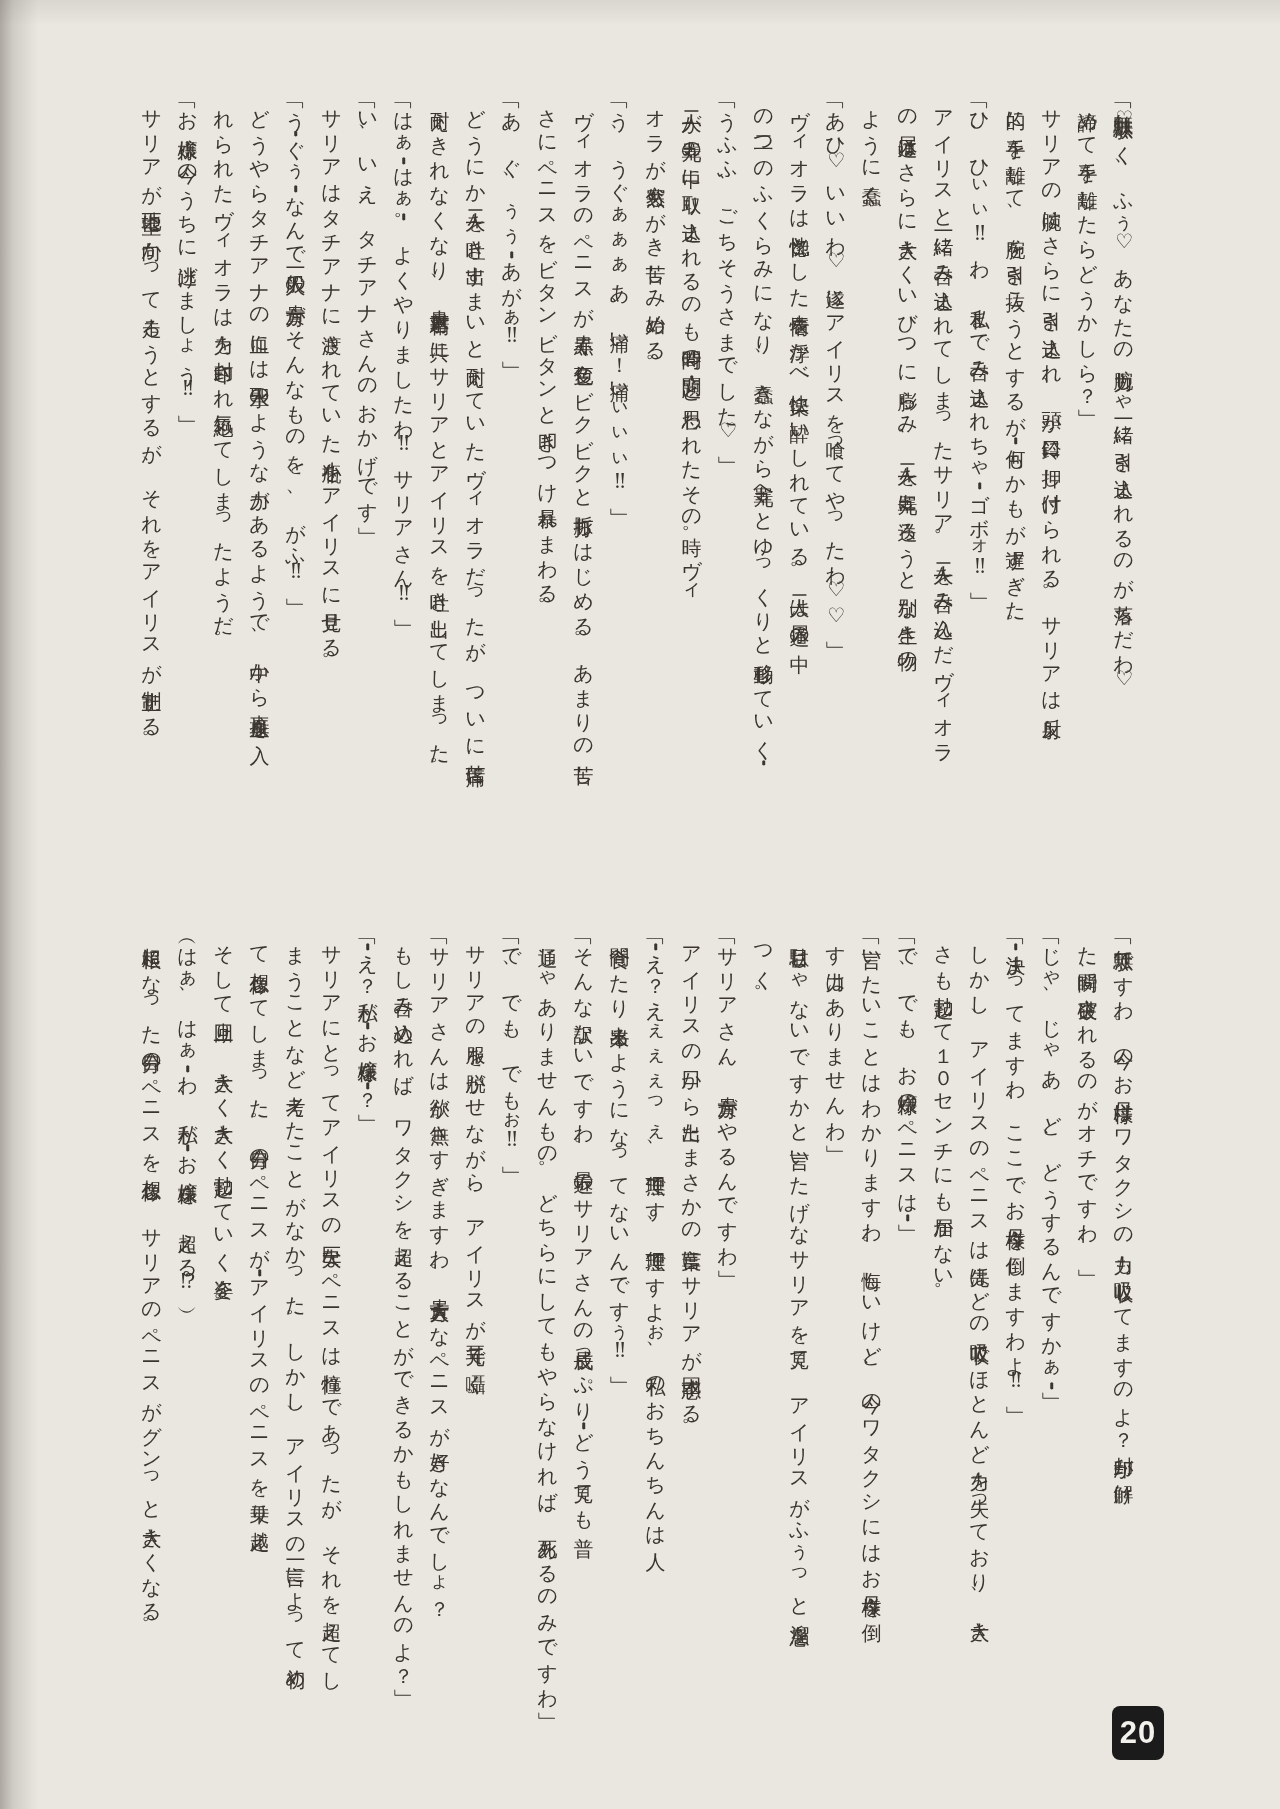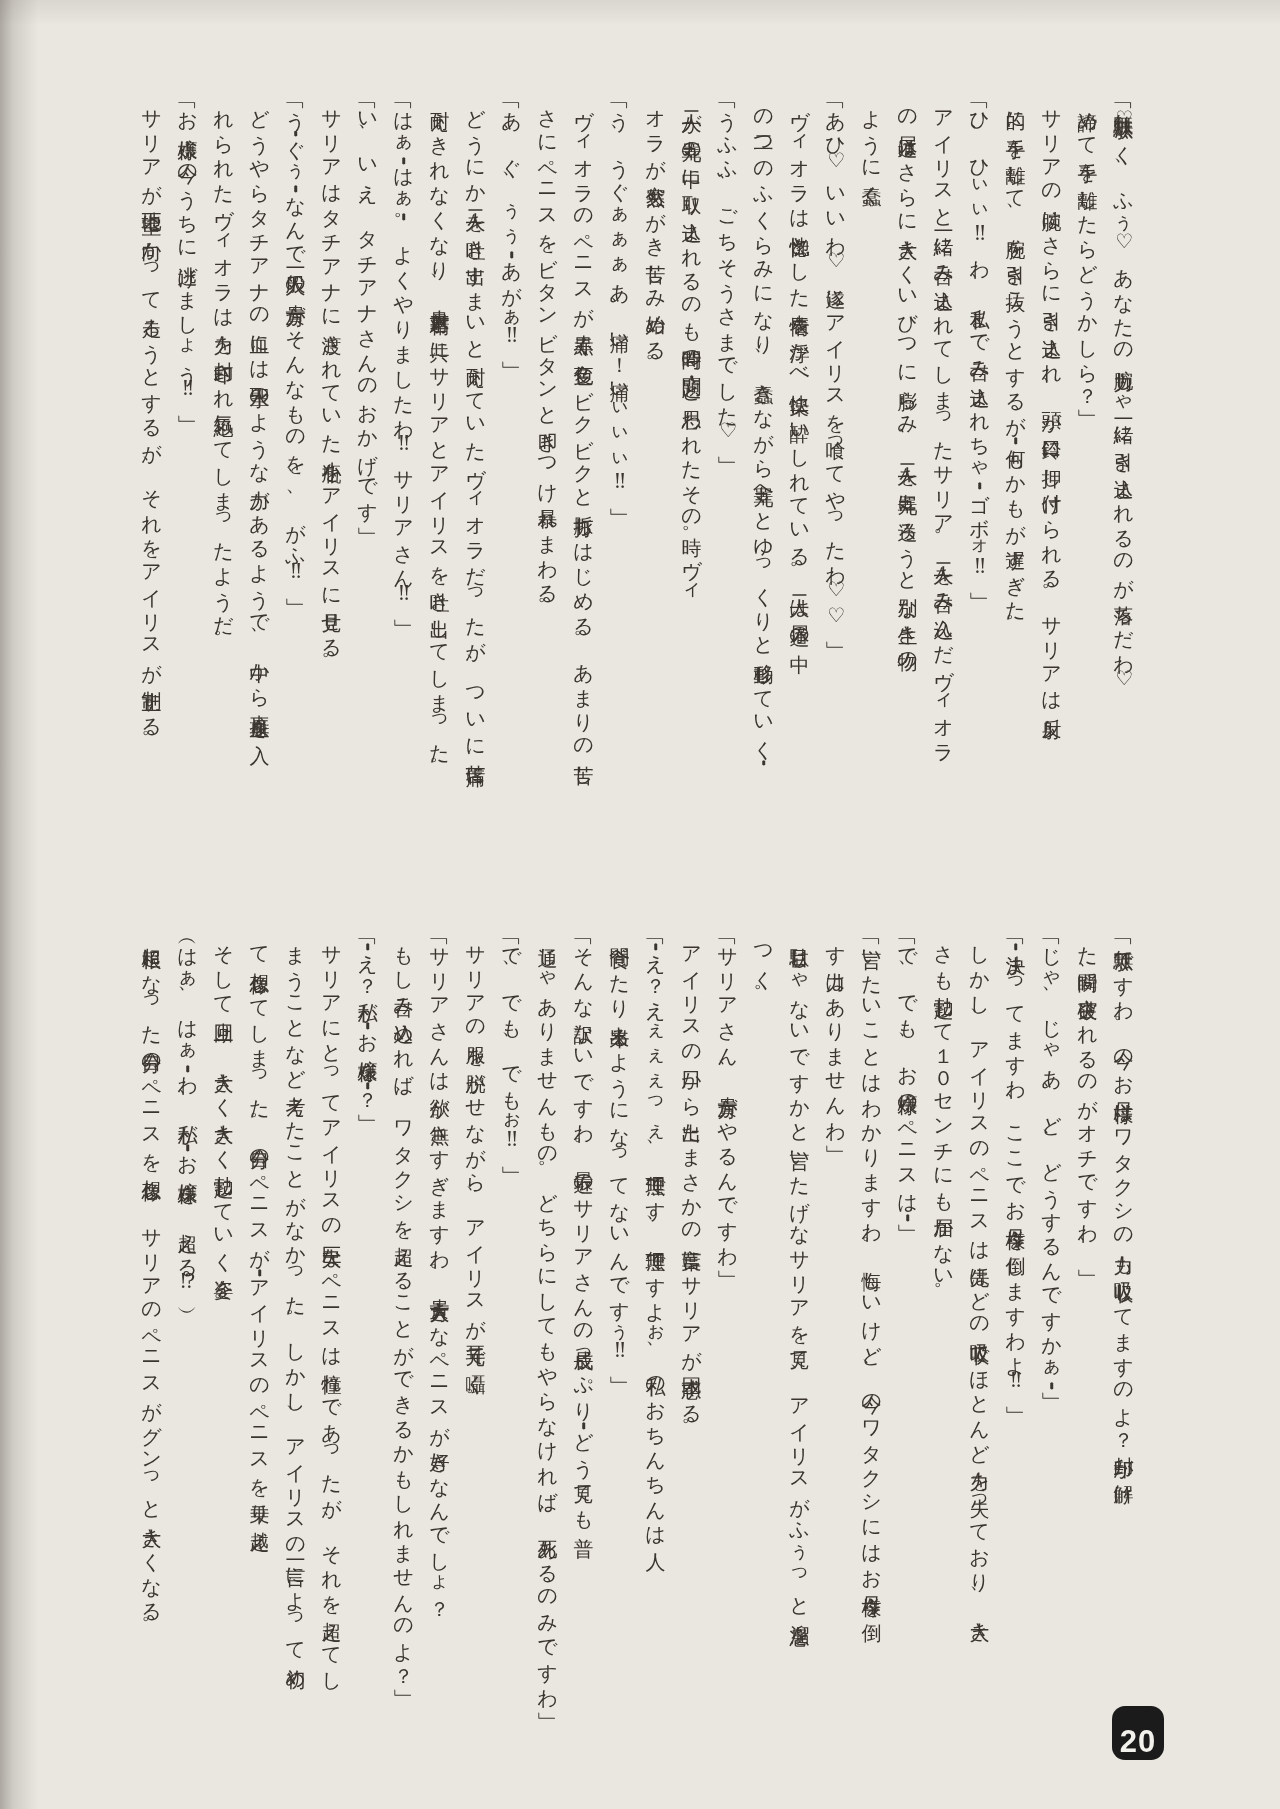--- a/index.html
+++ b/index.html
@@ -56,23 +56,23 @@
   }
 
   
   .page-number-badge {
     position: absolute;
     left: 1112px;
     top: 1706px;
     width: 52px;
     height: 54px;
     background: #1b1b1b;
-    border-radius: 13px;
+    border-radius: 8px;
     display: flex;
-    align-items: flex-end;
+    align-items: center;
     justify-content: center;
   }
   .page-number-badge span {
     font-family: "Liberation Sans", sans-serif;
     font-weight: bold;
     font-size: 31px;
     color: #f3f1ec;
     letter-spacing: 1px;
   }
 </style>

